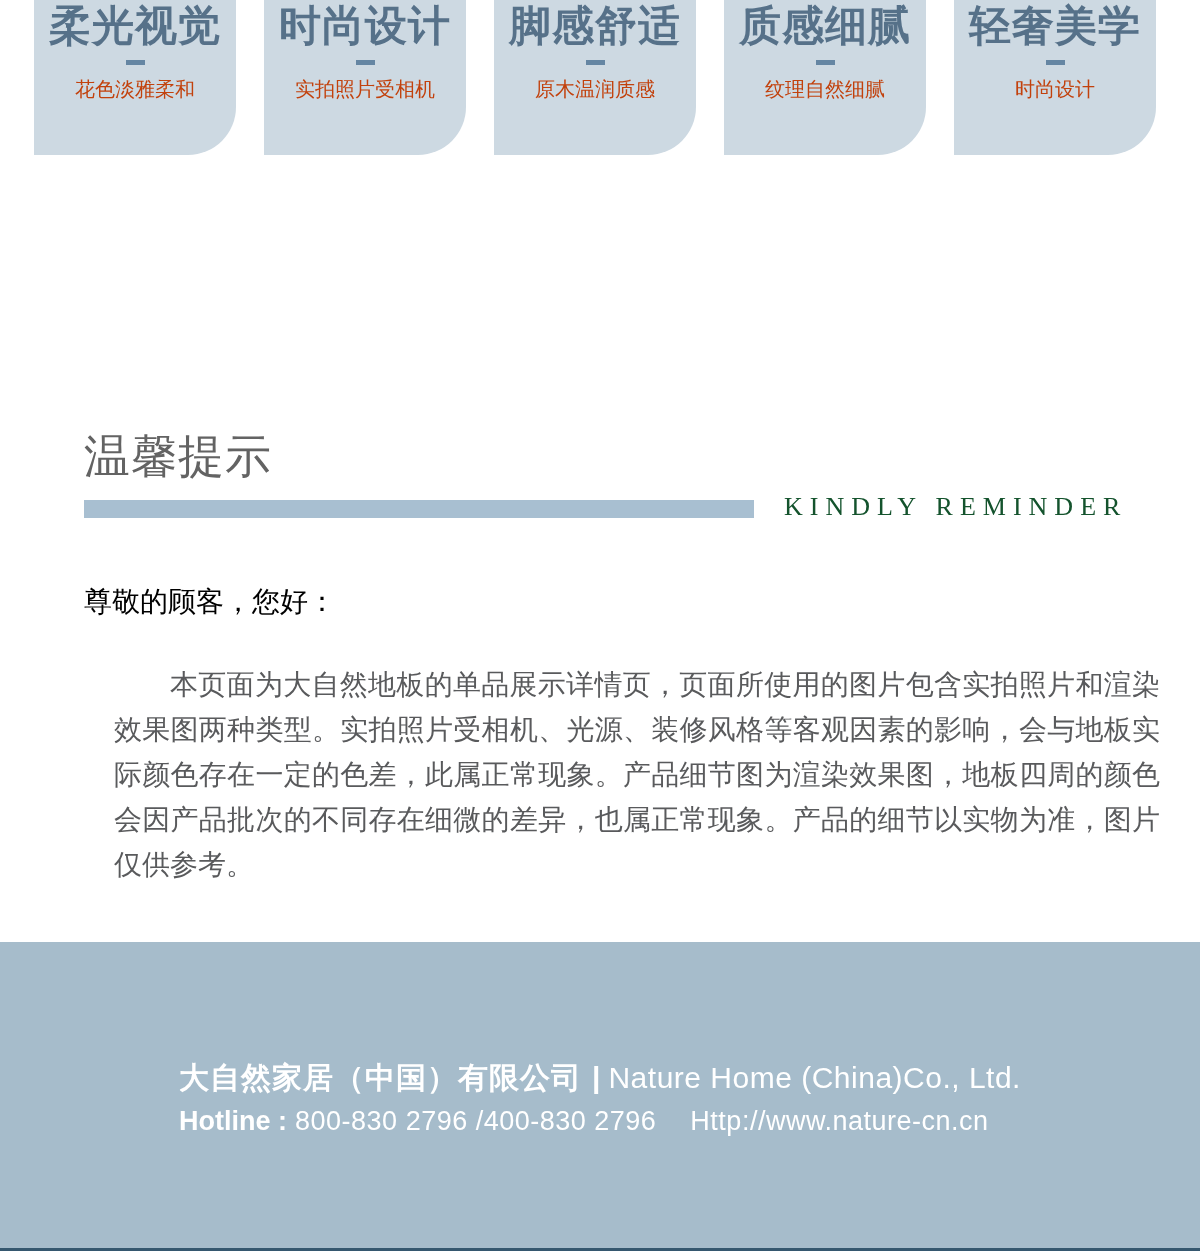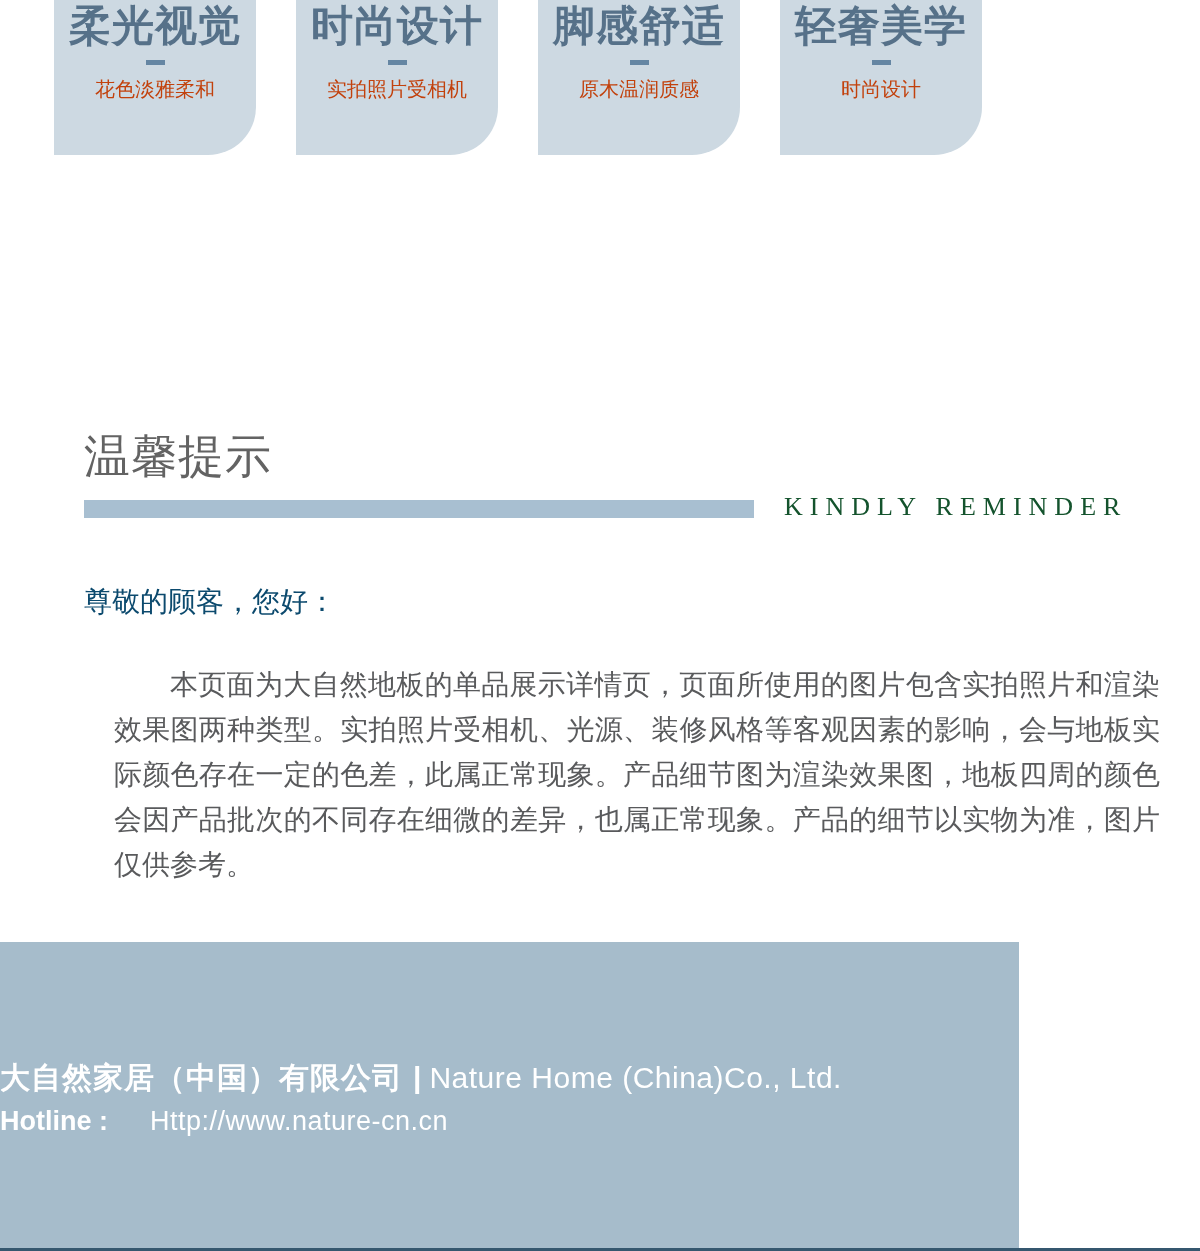--- a/index.html
+++ b/index.html
@@ -11,22 +11,21 @@
     overflow: hidden;
     font-family: "Liberation Sans", "DejaVu Sans", sans-serif;
   }
 
   
   .cards {
     position: absolute;
     top: 0;
     left: 34px;
     display: flex;
-    gap: 40px;
-    margin-left: 20px;
+    gap: 28px;
   }
   .card {
     width: 202px;
     height: 155px;
     background: #cdd9e2;
     border-radius: 0 0 48px 0;
     text-align: center;
   }
   .card-title {
     margin-top: 1px;
@@ -83,45 +82,46 @@
     white-space: nowrap;
   }
 
   
   .greeting {
     position: absolute;
     left: 84px;
     top: 585px;
     font-size: 28px;
     line-height: 34px;
-    color: #0c4a6e;
+    color: #000000;
   }
   .reminder-body {
     position: absolute;
     left: 84px;
     top: 662px;
     width: 1046px;
     font-size: 28px;
     line-height: 45px;
     color: #595a5c;
     text-align: justify;
     text-indent: 2em;
     margin-left: 30px;
   }
 
   
   .footer {
     position: absolute;
     left: 0;
     top: 942px;
-    width: 1019px;
+    width: 1200px;
     height: 309px;
     background: #a6bccb;
     display: flex;
     align-items: center;
+    justify-content: center;
   }
   .footer-content {
     color: #ffffff;
     transform: translateY(2px);
   }
   .footer-line1 {
     display: flex;
     align-items: baseline;
     font-size: 30px;
     line-height: 40px;
@@ -165,20 +165,25 @@
   </div>
   <div class="card">
     <div class="card-title">时尚设计</div>
     <div class="card-dash"></div>
     <div class="card-subtitle">实拍照片受相机</div>
   </div>
   <div class="card">
     <div class="card-title">脚感舒适</div>
     <div class="card-dash"></div>
     <div class="card-subtitle">原木温润质感</div>
+  </div>
+  <div class="card">
+    <div class="card-title">质感细腻</div>
+    <div class="card-dash"></div>
+    <div class="card-subtitle">纹理自然细腻</div>
   </div>
   <div class="card">
     <div class="card-title">轻奢美学</div>
     <div class="card-dash"></div>
     <div class="card-subtitle">时尚设计</div>
   </div>
 </div>
 
 <div class="reminder-title-cn">温馨提示</div>
 <div class="reminder-bar"></div>
@@ -189,17 +194,18 @@
 
 <div class="footer">
   <div class="footer-content">
     <div class="footer-line1">
       <span class="company-cn">大自然家居（中国）有限公司</span>
       <span class="footer-sep">|</span>
       <span class="company-en">Nature Home (China)Co., Ltd.</span>
     </div>
     <div class="footer-line2">
       <span class="hotline-label">Hotline :</span>
+      <span class="hotline-numbers">800-830 2796 /400-830 2796</span>
       <span class="website">Http://www.nature-cn.cn</span>
     </div>
   </div>
 </div>
 <div class="bottom-line"></div>
 
 </body></html>

